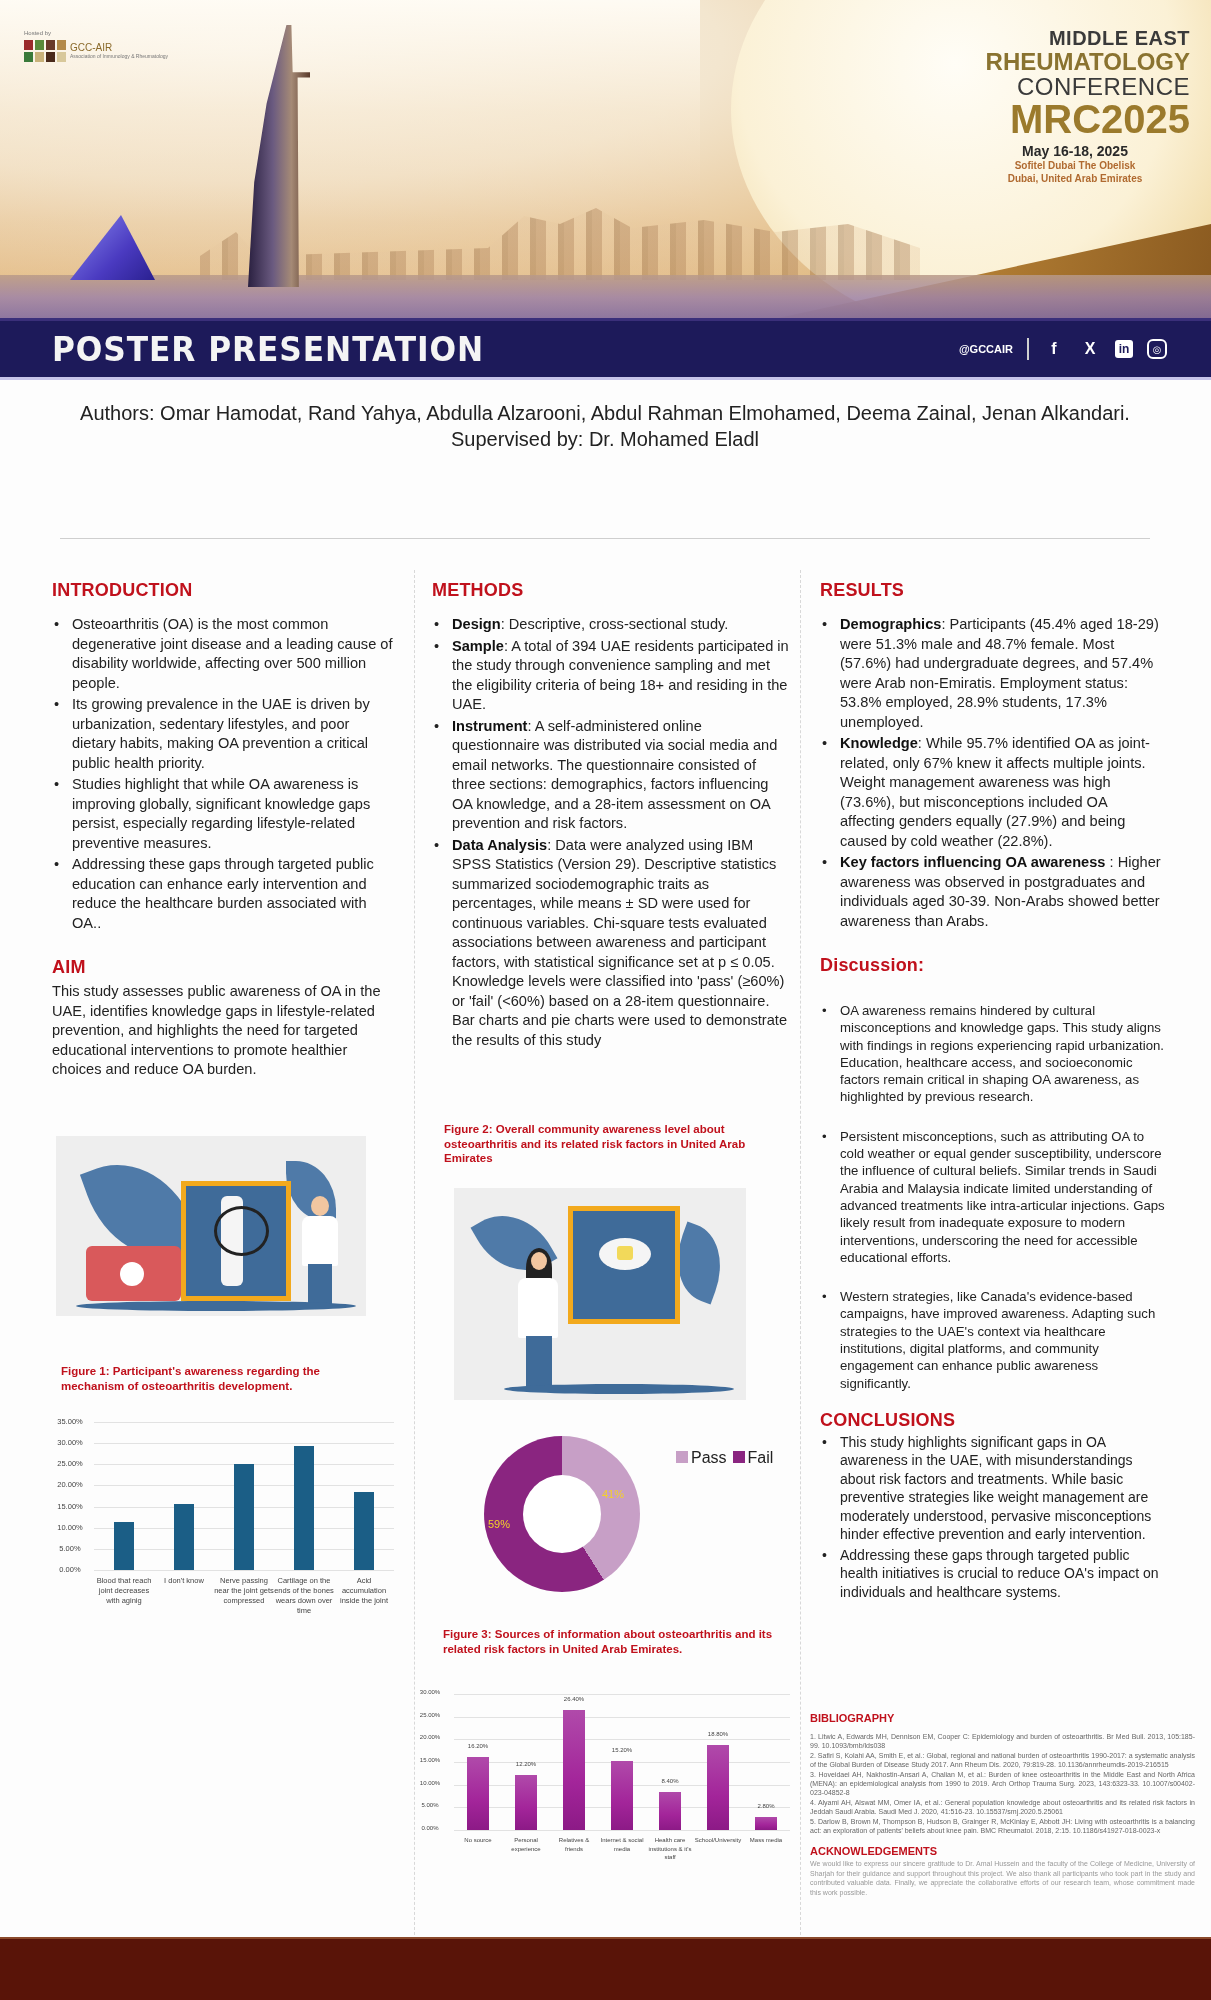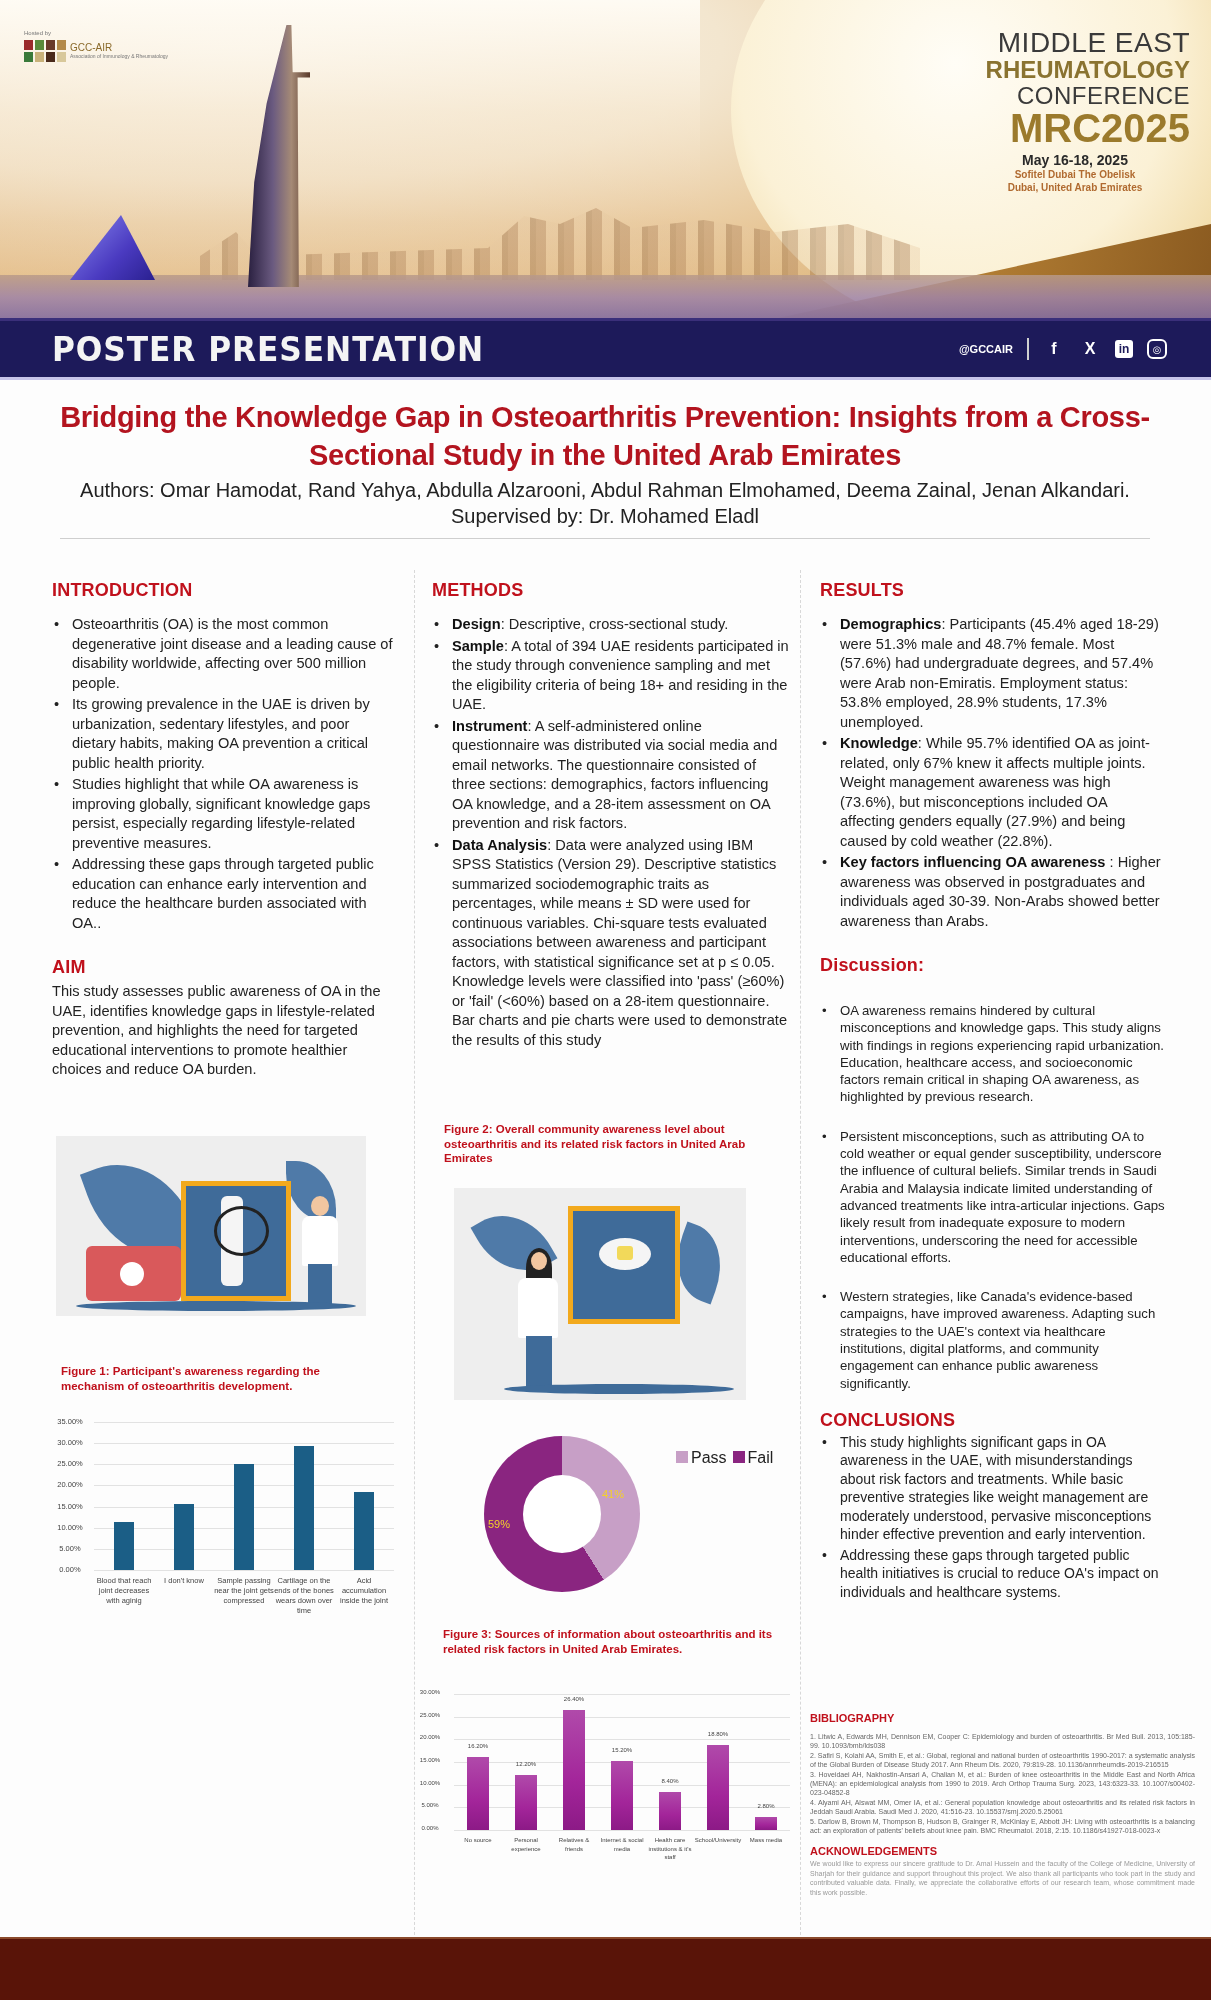--- a/index.html
+++ b/index.html
@@ -28,21 +28,21 @@
 
   .logo { position: absolute; left: 24px; top: 30px; width: 160px; height: 45px; }
   .logo .hosted { font-size: 6px; color: #777; }
   .logo .mark { display: flex; align-items: center; gap: 4px; margin-top: 4px; }
   .logo .blocks { width: 42px; height: 22px; display: grid; grid-template-columns: repeat(4, 1fr); gap: 2px; }
   .logo .blocks span { display: block; }
   .logo .gcc { font-size: 10px; color: #8a6a2a; line-height: 1; }
   .logo .gcc-sub { font-size: 5px; color: #777; line-height: 1.2; }
 
   .conf { position: absolute; left: 900px; top: 28px; width: 290px; text-align: right; }
-  .conf .l1 { font-size: 28px; color: #3a3a3a; letter-spacing: 0.5px; line-height: 1.05; }
+  .conf .l1 { font-size: 20px; color: #3a3a3a; letter-spacing: 0.5px; line-height: 1.05; font-weight: bold; }
   .conf .l2 { font-size: 24px; color: #8a7330; font-weight: bold; line-height: 1.05; }
   .conf .l3 { font-size: 24px; color: #3a3a3a; letter-spacing: 0.5px; line-height: 1.05; }
   .conf .l4 { font-size: 40px; color: #9b7a2c; font-weight: bold; line-height: 1.0; }
   .conf .date { font-size: 14px; color: #2a2a2a; font-weight: bold; margin-top: 4px; text-align: center; padding-left: 60px; }
   .conf .venue { font-size: 10px; color: #b06a30; font-weight: bold; text-align: center; padding-left: 60px; line-height: 1.3; }
 
   .strip { position: absolute; left: 0; top: 318px; width: 1211px; height: 62px; background: #1d1a5a;
     border-top: 3px solid #3a2f7a; border-bottom: 3px solid #c7c4ea; display: flex; align-items: center; }
   .strip .pp { color: #f4f4f4; font-family: "DejaVu Sans", sans-serif; font-weight: bold; font-size: 34px; letter-spacing: 1px; margin-left: 52px; transform: scaleX(0.92); transform-origin: left; }
   .strip .social { position: absolute; right: 44px; display: flex; align-items: center; gap: 14px; color: #fff; }
@@ -163,21 +163,20 @@
     <span class="handle">@GCCAIR</span>
     <span class="sep"></span>
     <span class="ico">f</span>
     <span class="ico">X</span>
     <span class="ico li">in</span>
     <span class="ico ig">◎</span>
   </div>
 </div>
 
 <div class="title-block">
-  <div class="title">Bridging the Knowledge Gap in Osteoarthritis Prevention: Insights from a Cross-Sectional Study in the United Arab Emirates</div>
   <div class="authors">Authors: Omar Hamodat, Rand Yahya, Abdulla Alzarooni, Abdul Rahman Elmohamed, Deema Zainal, Jenan Alkandari. Supervised by: Dr. Mohamed Eladl</div>
 </div>
 <div class="title-rule"></div>
 
 <div class="vline" style="left:414px"></div>
 <div class="vline" style="left:800px"></div>
 
 <div class="col col1">
   <h2 class="sec">INTRODUCTION</h2>
   <ul class="bul">
@@ -221,21 +220,21 @@
       <div class="ytick" style="left: -44px; top: 37.2857px; font-size: 7.5px;">25.00%</div>
       <div class="grid" style="top: 21.1429px;"></div>
       <div class="ytick" style="left: -44px; top: 16.1429px; font-size: 7.5px;">30.00%</div>
       <div class="grid" style="top: 0px;"></div>
       <div class="ytick" style="left: -44px; top: -5px; font-size: 7.5px;">35.00%</div>
       <div class="bar" style="left: 20px; width: 20px; height: 47.7829px; background: rgb(27, 94, 134);"></div>
       <div class="xlab" style="left: 0px; width: 60px; top: 154px; font-size: 7.5px; line-height: 10px;">Blood that reach joint decreases with aginig</div>
       <div class="bar" style="left: 80px; width: 20px; height: 66.3886px; background: rgb(27, 94, 134);"></div>
       <div class="xlab" style="left: 60px; width: 60px; top: 154px; font-size: 7.5px; line-height: 10px;">I don't know</div>
       <div class="bar" style="left: 140px; width: 20px; height: 105.714px; background: rgb(27, 94, 134);"></div>
-      <div class="xlab" style="left: 120px; width: 60px; top: 154px; font-size: 7.5px; line-height: 10px;">Sample passing near the joint gets compressed</div>
+      <div class="xlab" style="left: 120px; width: 60px; top: 154px; font-size: 7.5px; line-height: 10px;">Nerve passing near the joint gets compressed</div>
       <div class="bar" style="left: 200px; width: 20px; height: 124.32px; background: rgb(27, 94, 134);"></div>
       <div class="xlab" style="left: 180px; width: 60px; top: 154px; font-size: 7.5px; line-height: 10px;">Cartilage on the ends of the bones wears down over time</div>
       <div class="bar" style="left: 260px; width: 20px; height: 78.2286px; background: rgb(27, 94, 134);"></div>
       <div class="xlab" style="left: 240px; width: 60px; top: 154px; font-size: 7.5px; line-height: 10px;">Acid accumulation inside the joint</div>
     </div>
 </div>
 
 <div class="col col2">
   <h2 class="sec">METHODS</h2>
   <ul class="bul">

